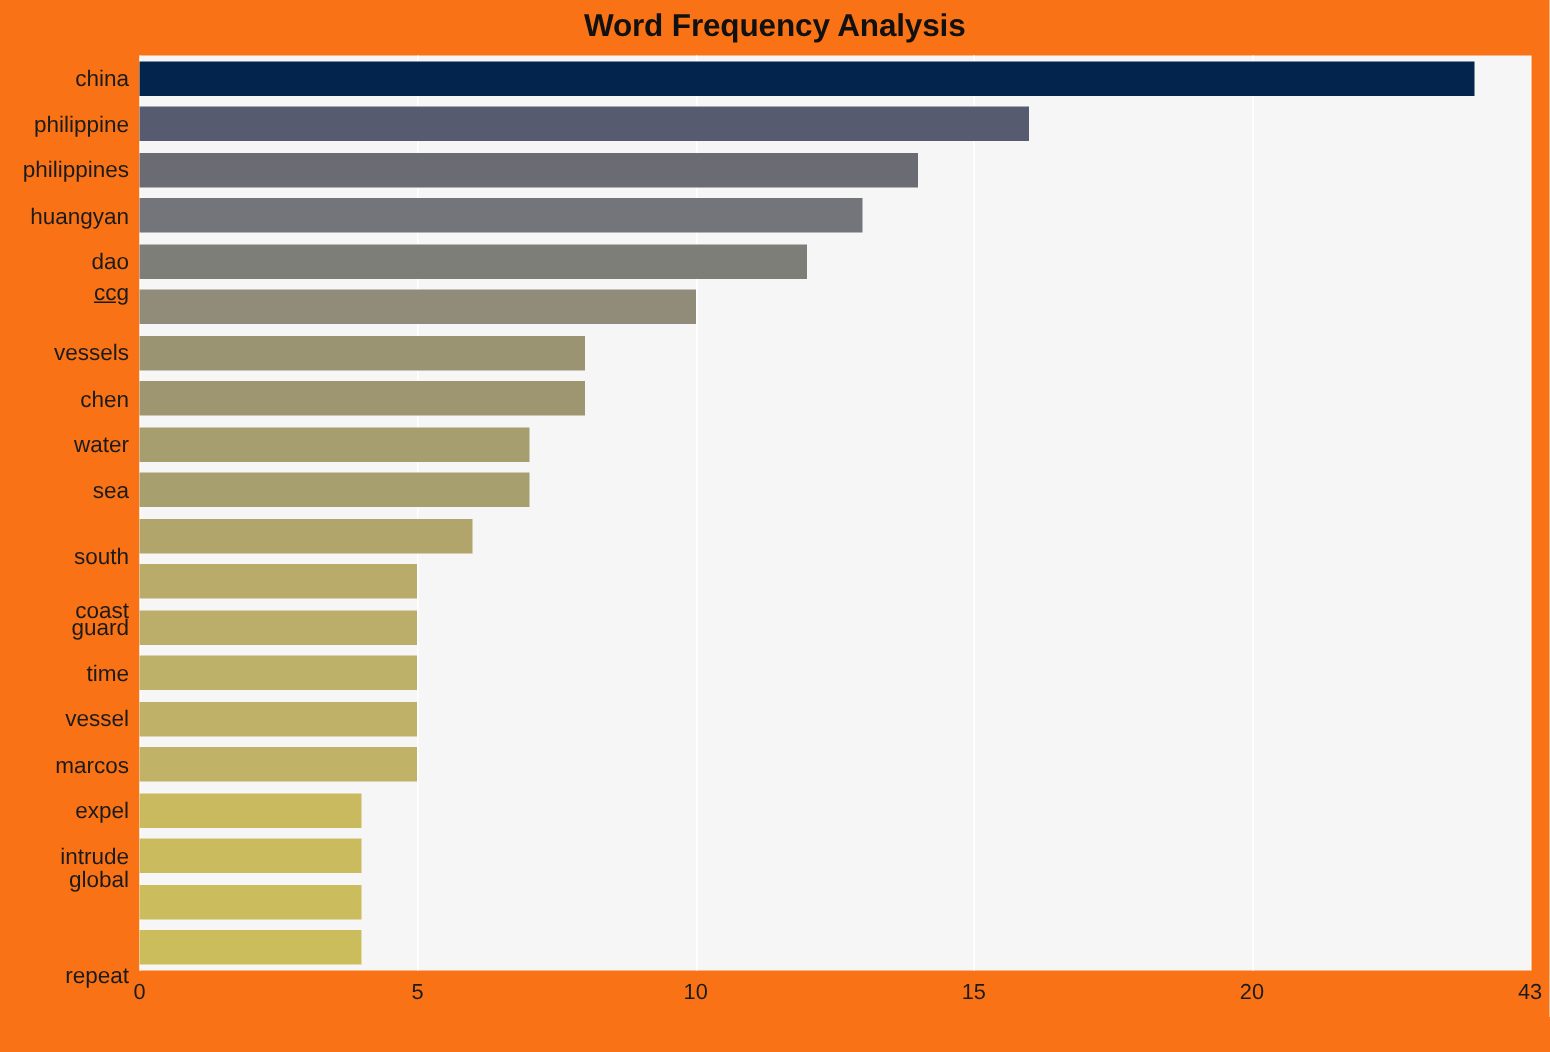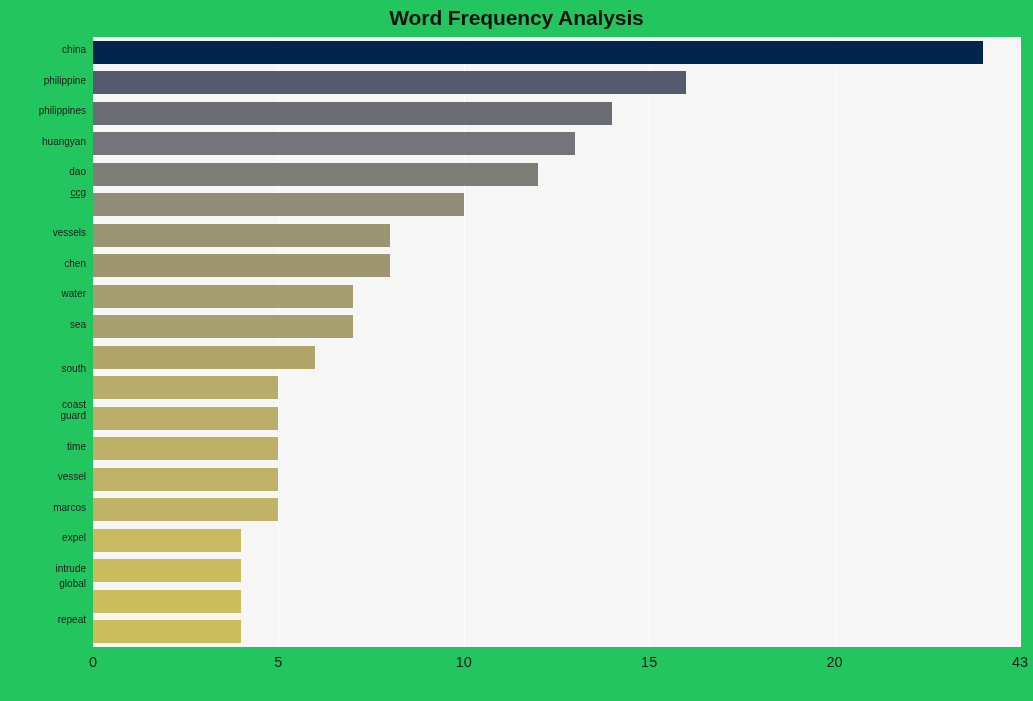--- a/index.html
+++ b/index.html
@@ -10,21 +10,21 @@
     width: 1033px;
     height: 701px;
     background: #ffffff;
     font-family: "Liberation Sans", sans-serif;
     overflow: hidden;
   }
   .figure {
     position: relative;
     width: 1033px;
     height: 701px;
-    background: #22c55e;
+    background: #f97316;
   }
   .chart-title {
     position: absolute;
     top: 6px;
     left: 0;
     width: 1033px;
     text-align: center;
     font-size: 21px;
     font-weight: bold;
     color: #111111;
@@ -70,21 +70,21 @@
     position: absolute;
     left: 0;
     top: 37px;
     width: 86px;
     height: 610px;
   }
   .ylabel {
     position: absolute;
     right: 0;
     text-align: left;
-    font-size: 10px;
+    font-size: 15px;
     color: #1b1b1b;
     white-space: nowrap;
     line-height: 1;
   }
   .xaxis {
     position: absolute;
     left: 93px;
     top: 647px;
     width: 927px;
     height: 30px;
@@ -200,21 +200,21 @@
       <div class="ylabel" style="top: 282.75px;">sea</div>
       <div class="ylabel" style="top: 327px;">south</div>
       <div class="ylabel" style="top: 331px; margin-top: 32px;">coast</div>
       <div class="ylabel" style="top: 374.25px;">guard</div>
       <div class="ylabel" style="top: 404.75px;">time</div>
       <div class="ylabel" style="top: 435.25px;">vessel</div>
       <div class="ylabel" style="top: 465.75px;">marcos</div>
       <div class="ylabel" style="top: 496.25px;">expel</div>
       <div class="ylabel" style="top: 526.75px;">intrude</div>
       <div class="ylabel" style="top: 542px;">global</div>
-      <div class="ylabel" style="top: 578px;">repeat</div>
+      <div class="ylabel" style="top: 606px;">repeat</div>
     </div>
 
   <div class="xaxis">
       <div class="xtick" style="left: 0px;">0</div>
       <div class="xtick" style="left: 185.4px;">5</div>
       <div class="xtick" style="left: 370.8px;">10</div>
       <div class="xtick" style="left: 556.2px;">15</div>
       <div class="xtick" style="left: 741.6px;">20</div>
       <div class="xtick" style="left: 927px;">43</div>
     </div>

